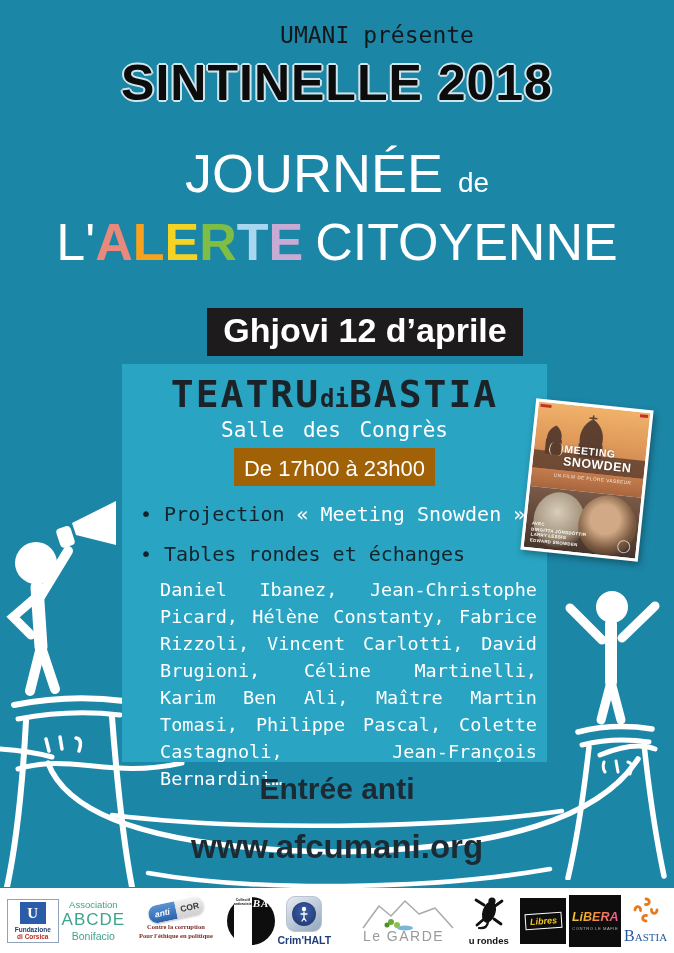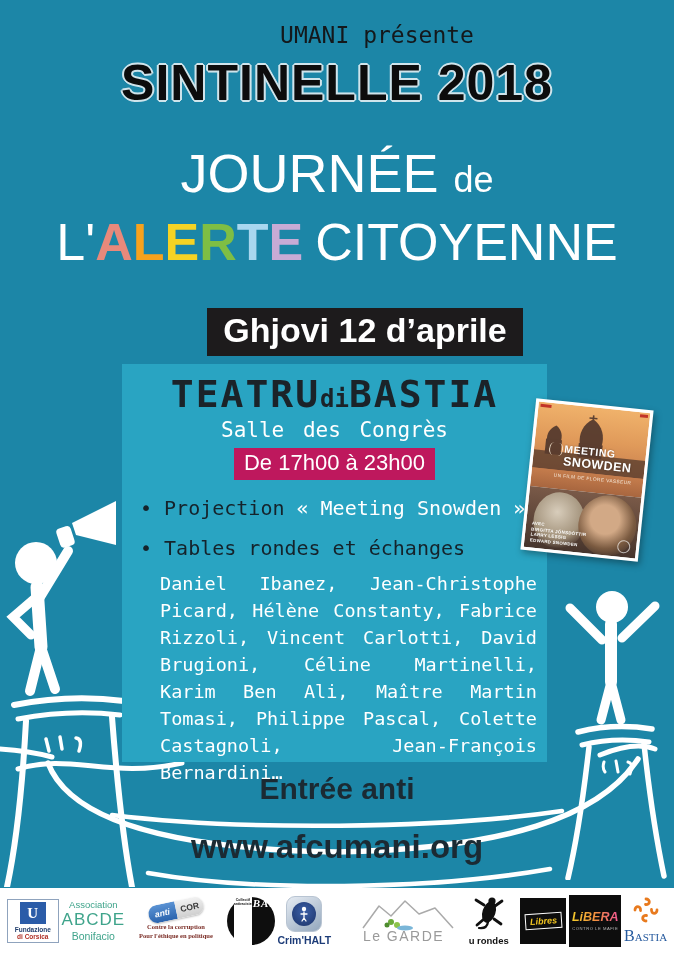--- a/index.html
+++ b/index.html
@@ -8,41 +8,41 @@
 
   
   .presenter{position:absolute;top:22px;left:0;width:100%;text-align:center;
     font:400 23px "DejaVu Sans Mono",monospace;color:#14181b;z-index:2;padding-left:40px;}
   .main-title{position:absolute;top:54px;left:0;width:100%;text-align:center;
     font:700 50px "Liberation Sans",sans-serif;color:#0c0c0c;letter-spacing:1px;z-index:2;
     text-shadow:-2px 0 0 #cfe4eb,2px 0 0 #cfe4eb,0 -2px 0 #cfe4eb,0 2px 0 #cfe4eb,
       -1px -1px 0 #cfe4eb,1px 1px 0 #cfe4eb,1px -1px 0 #cfe4eb,-1px 1px 0 #cfe4eb;}
   .hero1{position:absolute;top:142px;left:0;width:100%;text-align:center;color:#fff;
     font:400 54px "Liberation Sans",sans-serif;letter-spacing:0px;z-index:2;}
-  .hero1 .small{font-size:36px;}
+  .hero1 .small{font-size:28px;}
   .hero2{position:absolute;top:212px;left:0;width:100%;text-align:center;color:#fff;
     font:400 52px "Liberation Sans",sans-serif;z-index:2;white-space:nowrap;}
   .hero2 .bold{font-weight:700;}
   .hero2 .suffix{margin-left:12px;}
 
   .date-banner{position:absolute;top:308px;left:0;width:100%;text-align:center;z-index:2;padding-left:28px;}
   .date-banner span{display:inline-block;background:#1d1b1c;color:#fff;
     font:700 34px "Liberation Sans",sans-serif;padding:3px 16px 6px;}
 
   
   .event-box{position:absolute;left:122px;top:364px;width:425px;height:398px;
     background:#29A4C2;z-index:2;}
   .venue{text-align:center;margin-top:8px;color:#1b2329;
     font:700 38px "DejaVu Sans Mono",monospace;letter-spacing:2px;white-space:nowrap;}
   .venue .di{font-size:24px;letter-spacing:0;}
   .room{text-align:center;color:#fff;margin-top:2px;
     font:400 21px "DejaVu Sans Mono",monospace;word-spacing:6px;}
   .time-wrap{text-align:center;margin-top:6px;}
-  .time-wrap span{display:inline-block;background:#be185d;color:#fff;
-    font:400 22px "Liberation Sans",sans-serif;padding:2px 10px 4px;}
+  .time-wrap span{display:inline-block;background:#a16207;color:#fff;
+    font:400 22px "Liberation Sans",sans-serif;padding:8px 10px 4px;}
   .bullets{margin:14px 0 0 18px;}
   .bullet{font:400 20px "DejaVu Sans Mono",monospace;color:#15232b;margin-top:16px;white-space:nowrap;}
   .bullet .dot{margin-right:12px;}
   .b-white{color:#fff;}
   .names{margin:10px 10px 0 38px;color:#fff;text-align:justify;
     font:400 18.5px/27px "DejaVu Sans Mono",monospace;}
 
   
   .film{position:absolute;left:528px;top:404px;width:112px;height:146px;
     background:#fff;padding:3px;transform:rotate(6deg);z-index:3;

